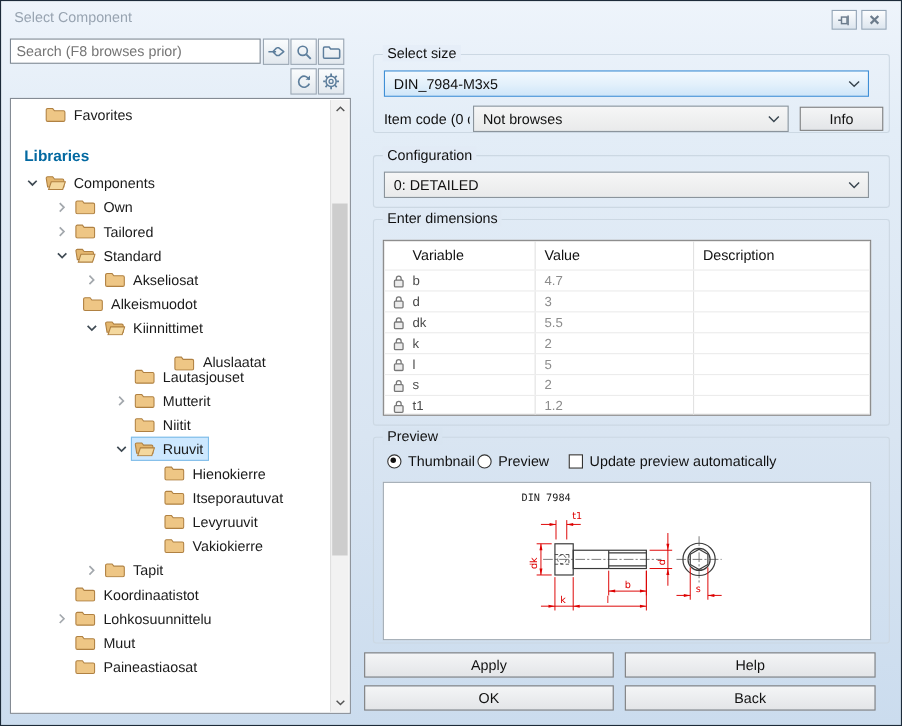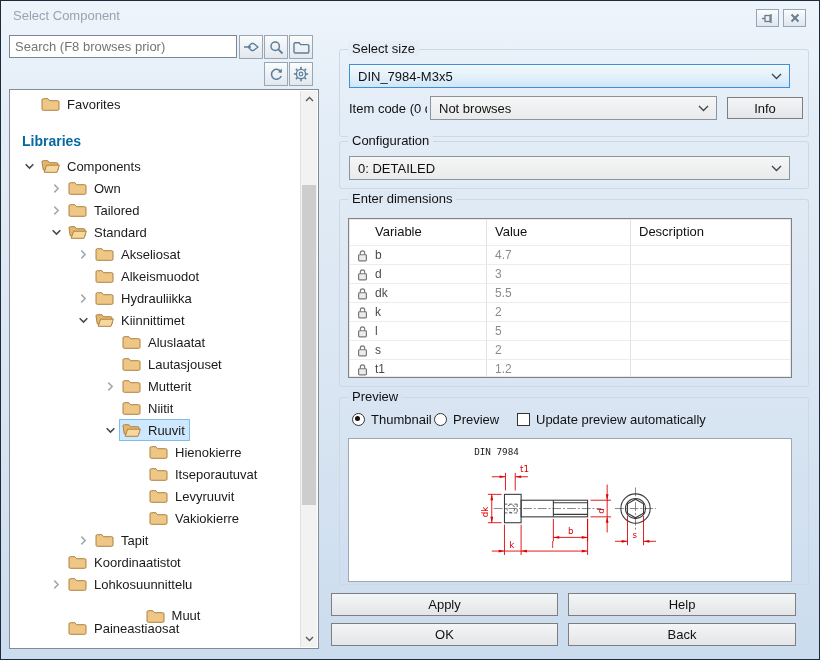--- a/index.html
+++ b/index.html
@@ -196,57 +196,44 @@
                 <polyline points="3,1.5 6.5,5 3,8.5" fill="none" stroke="#a3a8ad" stroke-width="1.4"></polyline>
               </svg>
             </span>
             <span class="selwrap">
               <svg width="19" height="14" viewBox="0 0 19 14">
                 <path d="M1 3 a1.3 1.3 0 0 1 1.3-1.3 h4.6 l1.6 2 h8.2 a1.3 1.3 0 0 1 1.3 1.3 v7 a1.3 1.3 0 0 1 -1.3 1.3 h-14.4 a1.3 1.3 0 0 1 -1.3-1.3 z" fill="#eec685" stroke="#b08142" stroke-width="1"></path>
               </svg>
               <span class="tlabel">Akseliosat</span>
             </span>
           </div>
-          <div class="tree-row" style="padding-left: 64px;">
+          <div class="tree-row" style="padding-left: 44px;">
             <span class="exp-slot"></span>
             <span class="selwrap">
               <svg width="19" height="14" viewBox="0 0 19 14">
                 <path d="M1 3 a1.3 1.3 0 0 1 1.3-1.3 h4.6 l1.6 2 h8.2 a1.3 1.3 0 0 1 1.3 1.3 v7 a1.3 1.3 0 0 1 -1.3 1.3 h-14.4 a1.3 1.3 0 0 1 -1.3-1.3 z" fill="#eec685" stroke="#b08142" stroke-width="1"></path>
               </svg>
               <span class="tlabel">Alkeismuodot</span>
-            </span>
-          </div>
-          <div class="tree-row" style="padding-left: 64px;">
-            <span class="exp-slot">
-              <svg width="11" height="11" viewBox="0 0 10 10">
-                <polyline points="3,1.5 6.5,5 3,8.5" fill="none" stroke="#a3a8ad" stroke-width="1.4"></polyline>
-              </svg>
-            </span>
-            <span class="selwrap">
-              <svg width="19" height="14" viewBox="0 0 19 14">
-                <path d="M1 3 a1.3 1.3 0 0 1 1.3-1.3 h4.6 l1.6 2 h8.2 a1.3 1.3 0 0 1 1.3 1.3 v7 a1.3 1.3 0 0 1 -1.3 1.3 h-14.4 a1.3 1.3 0 0 1 -1.3-1.3 z" fill="#eec685" stroke="#b08142" stroke-width="1"></path>
-              </svg>
-              <span class="tlabel">Hydrauliikka</span>
             </span>
           </div>
           <div class="tree-row" style="padding-left: 64px;">
             <span class="exp-slot">
               <svg width="11" height="11" viewBox="0 0 10 10">
                 <polyline points="1.5,3 5,6.5 8.5,3" fill="none" stroke="#3f4a53" stroke-width="1.4"></polyline>
               </svg>
             </span>
             <span class="selwrap">
               <svg width="19" height="14" viewBox="0 0 19 14">
                 <path d="M1 3 a1.3 1.3 0 0 1 1.3-1.3 h4.6 l1.6 2 h7.2 a1.3 1.3 0 0 1 1.3 1.3 v6 h-14.7 z" fill="#e4b76f" stroke="#b08142" stroke-width="1"></path>
                 <path d="M3.2 13.3 L5.6 6.2 h12.8 l-2.4 7.1 z" fill="#f4d89e" stroke="#b08142" stroke-width="1"></path>
               </svg>
               <span class="tlabel">Kiinnittimet</span>
             </span>
           </div>
-          <div class="tree-row" style="padding-left: 91px;">
+          <div class="tree-row" style="padding-left: 91px; flex-direction: column;">
             <span class="exp-slot"></span>
             <span class="selwrap">
               <svg width="19" height="14" viewBox="0 0 19 14">
                 <path d="M1 3 a1.3 1.3 0 0 1 1.3-1.3 h4.6 l1.6 2 h8.2 a1.3 1.3 0 0 1 1.3 1.3 v7 a1.3 1.3 0 0 1 -1.3 1.3 h-14.4 a1.3 1.3 0 0 1 -1.3-1.3 z" fill="#eec685" stroke="#b08142" stroke-width="1"></path>
               </svg>
               <span class="tlabel">Aluslaatat</span>
             </span>
           </div>
           <div class="tree-row" style="padding-left: 91px;">
             <span class="exp-slot"></span>
@@ -357,21 +344,21 @@
                 <polyline points="3,1.5 6.5,5 3,8.5" fill="none" stroke="#a3a8ad" stroke-width="1.4"></polyline>
               </svg>
             </span>
             <span class="selwrap">
               <svg width="19" height="14" viewBox="0 0 19 14">
                 <path d="M1 3 a1.3 1.3 0 0 1 1.3-1.3 h4.6 l1.6 2 h8.2 a1.3 1.3 0 0 1 1.3 1.3 v7 a1.3 1.3 0 0 1 -1.3 1.3 h-14.4 a1.3 1.3 0 0 1 -1.3-1.3 z" fill="#eec685" stroke="#b08142" stroke-width="1"></path>
               </svg>
               <span class="tlabel">Lohkosuunnittelu</span>
             </span>
           </div>
-          <div class="tree-row" style="padding-left: 37px; flex-direction: column;">
+          <div class="tree-row" style="padding-left: 37px;">
             <span class="exp-slot"></span>
             <span class="selwrap">
               <svg width="19" height="14" viewBox="0 0 19 14">
                 <path d="M1 3 a1.3 1.3 0 0 1 1.3-1.3 h4.6 l1.6 2 h8.2 a1.3 1.3 0 0 1 1.3 1.3 v7 a1.3 1.3 0 0 1 -1.3 1.3 h-14.4 a1.3 1.3 0 0 1 -1.3-1.3 z" fill="#eec685" stroke="#b08142" stroke-width="1"></path>
               </svg>
               <span class="tlabel">Muut</span>
             </span>
           </div>
           <div class="tree-row" style="padding-left: 37px;">
             <span class="exp-slot"></span>
@@ -394,21 +381,21 @@
           <svg width="9" height="6" viewBox="0 0 9 6">
             <polyline points="1,1 4.5,4.5 8,1" fill="none" stroke="#555" stroke-width="1.3"></polyline>
           </svg>
         </div>
       </div>
     </div>
   </div>
 
   <div class="right-panel">
 
-    <div class="group" style="top:16px;height:88px;">
+    <div class="group" style="top:16px;height:72px;">
       <div class="group-label" style="background:#e6eef8;">Select size</div>
       <div class="combo focused" style="left:9px;right:18px;top:14px;">
         <span>DIN_7984-M3x5</span>
         <svg class="chev" width="11" height="7" viewBox="0 0 11 7">
           <polyline points="1,1 5.5,5.5 10,1" fill="none" stroke="#38444e" stroke-width="1.3"></polyline>
         </svg>
       </div>
       <div class="field-label" style="left:9px;top:51px;width:78px;">Item code (0 qnt</div>
       <div class="combo" style="left:90px;width:287px;top:46px;">
         <span>Not browses</span>

